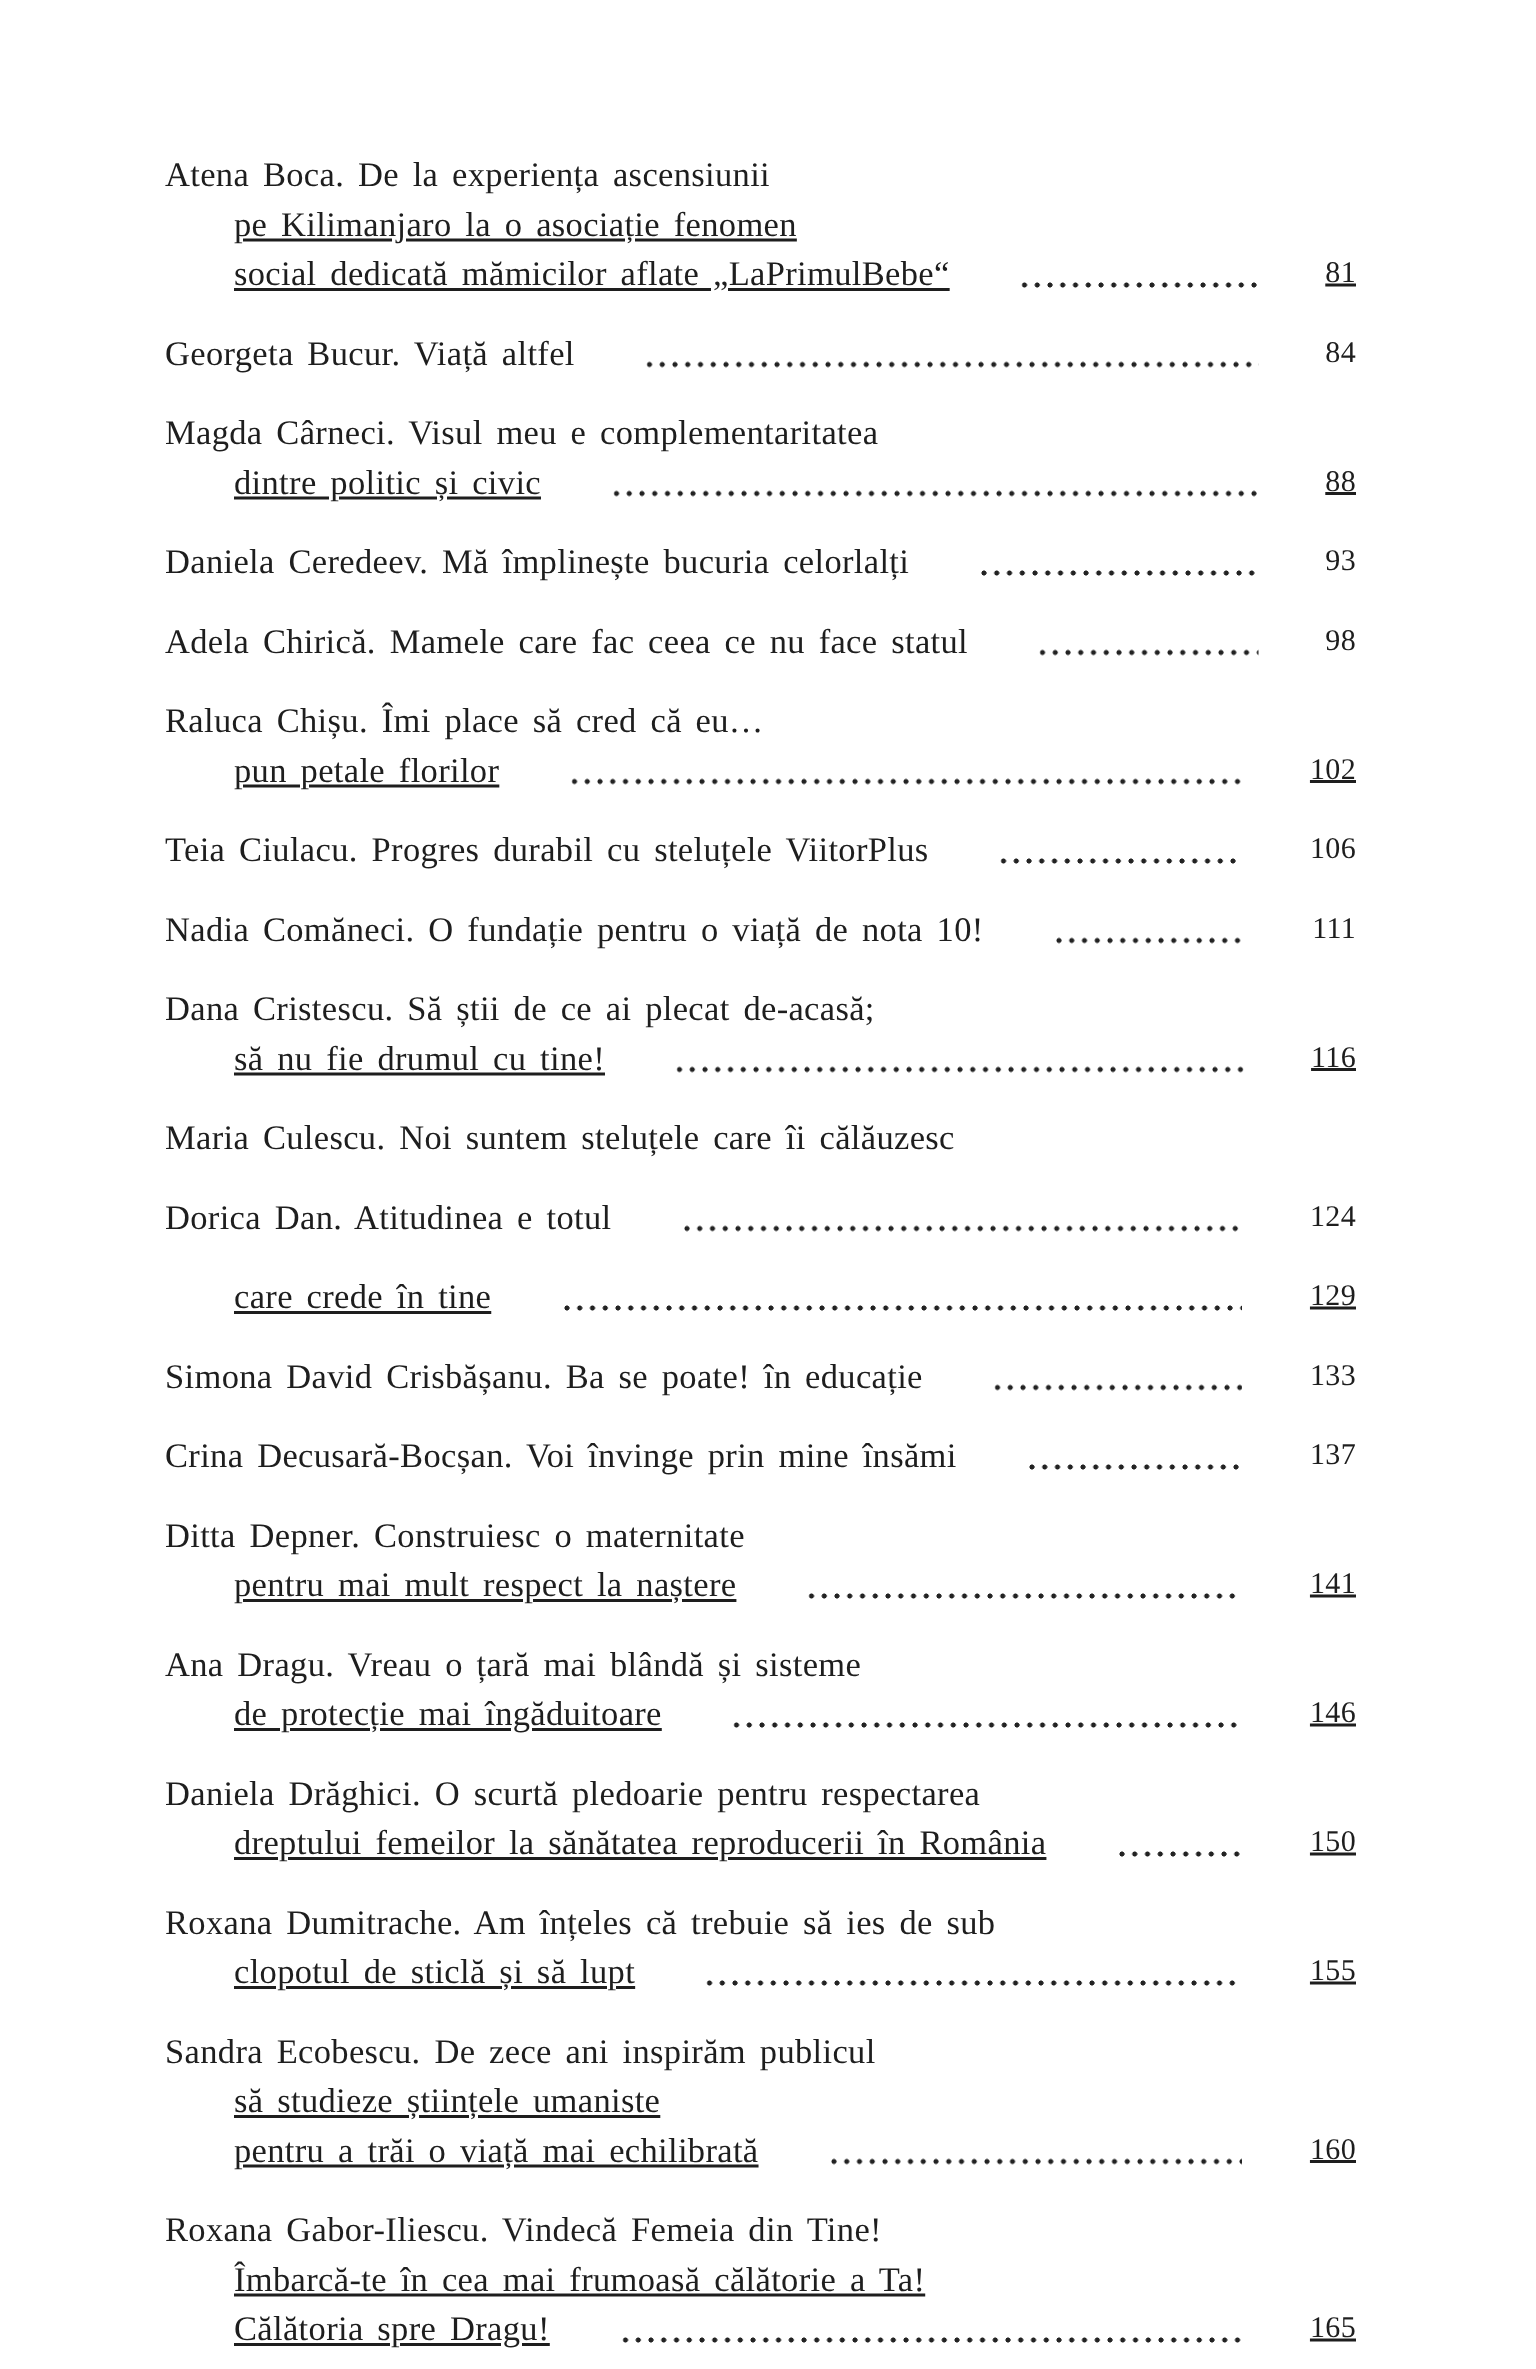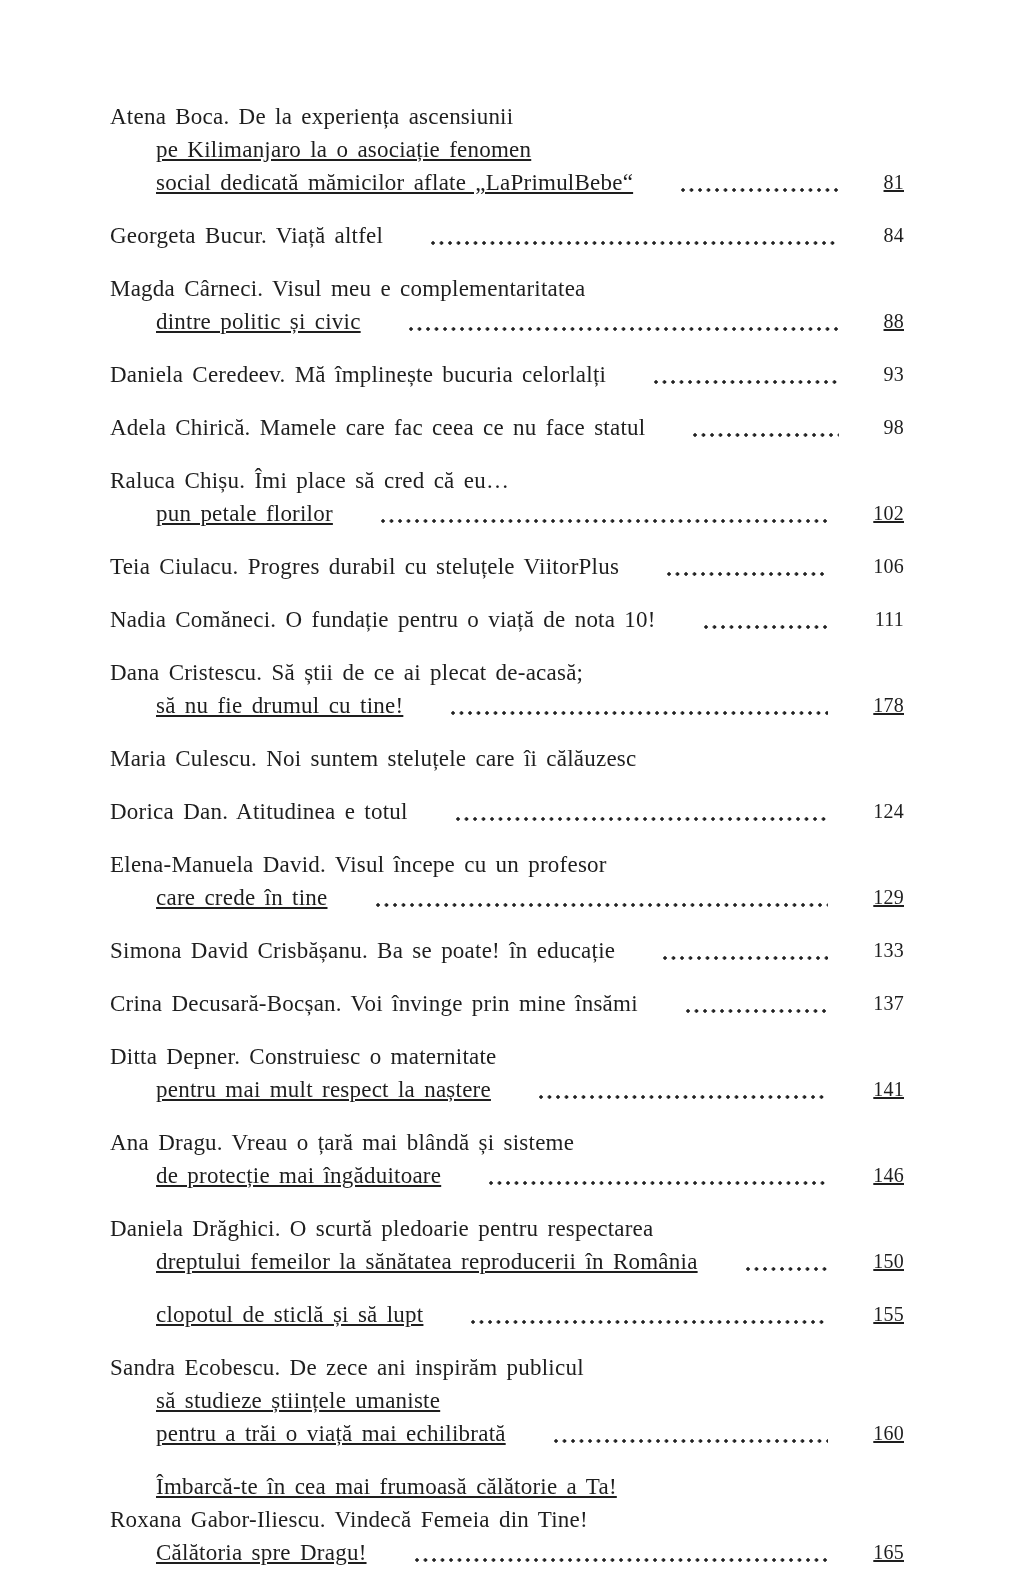--- a/index.html
+++ b/index.html
@@ -125,35 +125,34 @@
           <span class="txt">Nadia Comăneci. O fundație pentru o viață de nota 10!</span>
           <span class="leader"></span>
           <span class="pagenum">111</span>
         </div>
       </div>
       <div class="entry">
         <div class="line">Dana Cristescu. Să știi de ce ai plecat de-acasă;</div>
         <div class="line cont lastline">
           <span class="txt">să nu fie drumul cu tine!</span>
           <span class="leader"></span>
-          <span class="pagenum">178</span>
+          <span class="pagenum">116</span>
         </div>
       </div>
       <div class="entry">
         <div class="line">Maria Culescu. Noi suntem steluțele care îi călăuzesc</div>
       </div>
       <div class="entry">
         <div class="line lastline">
           <span class="txt">Dorica Dan. Atitudinea e totul</span>
           <span class="leader"></span>
           <span class="pagenum">124</span>
         </div>
       </div>
       <div class="entry">
-        <div class="line">Elena-Manuela David. Visul începe cu un profesor</div>
         <div class="line cont lastline">
           <span class="txt">care crede în tine</span>
           <span class="leader"></span>
           <span class="pagenum">129</span>
         </div>
       </div>
       <div class="entry">
         <div class="line lastline">
           <span class="txt">Simona David Crisbășanu. Ba se poate! în educație</span>
           <span class="leader"></span>
@@ -185,38 +184,39 @@
       </div>
       <div class="entry">
         <div class="line">Daniela Drăghici. O scurtă pledoarie pentru respectarea</div>
         <div class="line cont lastline">
           <span class="txt">dreptului femeilor la sănătatea reproducerii în România</span>
           <span class="leader"></span>
           <span class="pagenum">150</span>
         </div>
       </div>
       <div class="entry">
+        <div class="line">Roxana Dumitrache. Am înțeles că trebuie să ies de sub</div>
         <div class="line cont lastline">
           <span class="txt">clopotul de sticlă și să lupt</span>
           <span class="leader"></span>
           <span class="pagenum">155</span>
         </div>
       </div>
       <div class="entry">
         <div class="line">Sandra Ecobescu. De zece ani inspirăm publicul</div>
         <div class="line cont">să studieze științele umaniste</div>
         <div class="line cont lastline">
           <span class="txt">pentru a trăi o viață mai echilibrată</span>
           <span class="leader"></span>
           <span class="pagenum">160</span>
         </div>
       </div>
       <div class="entry">
+        <div class="line">Roxana Gabor-Iliescu. Vindecă Femeia din Tine!</div>
         <div class="line cont">Îmbarcă-te în cea mai frumoasă călătorie a Ta!</div>
-        <div class="line">Roxana Gabor-Iliescu. Vindecă Femeia din Tine!</div>
         <div class="line cont lastline">
           <span class="txt">Călătoria spre Dragu!</span>
           <span class="leader"></span>
           <span class="pagenum">165</span>
         </div>
       </div>
       <div class="entry">
         <div class="line lastline">
           <span class="txt">Erika Garnier. Roțile Schimbării</span>
           <span class="leader"></span>

